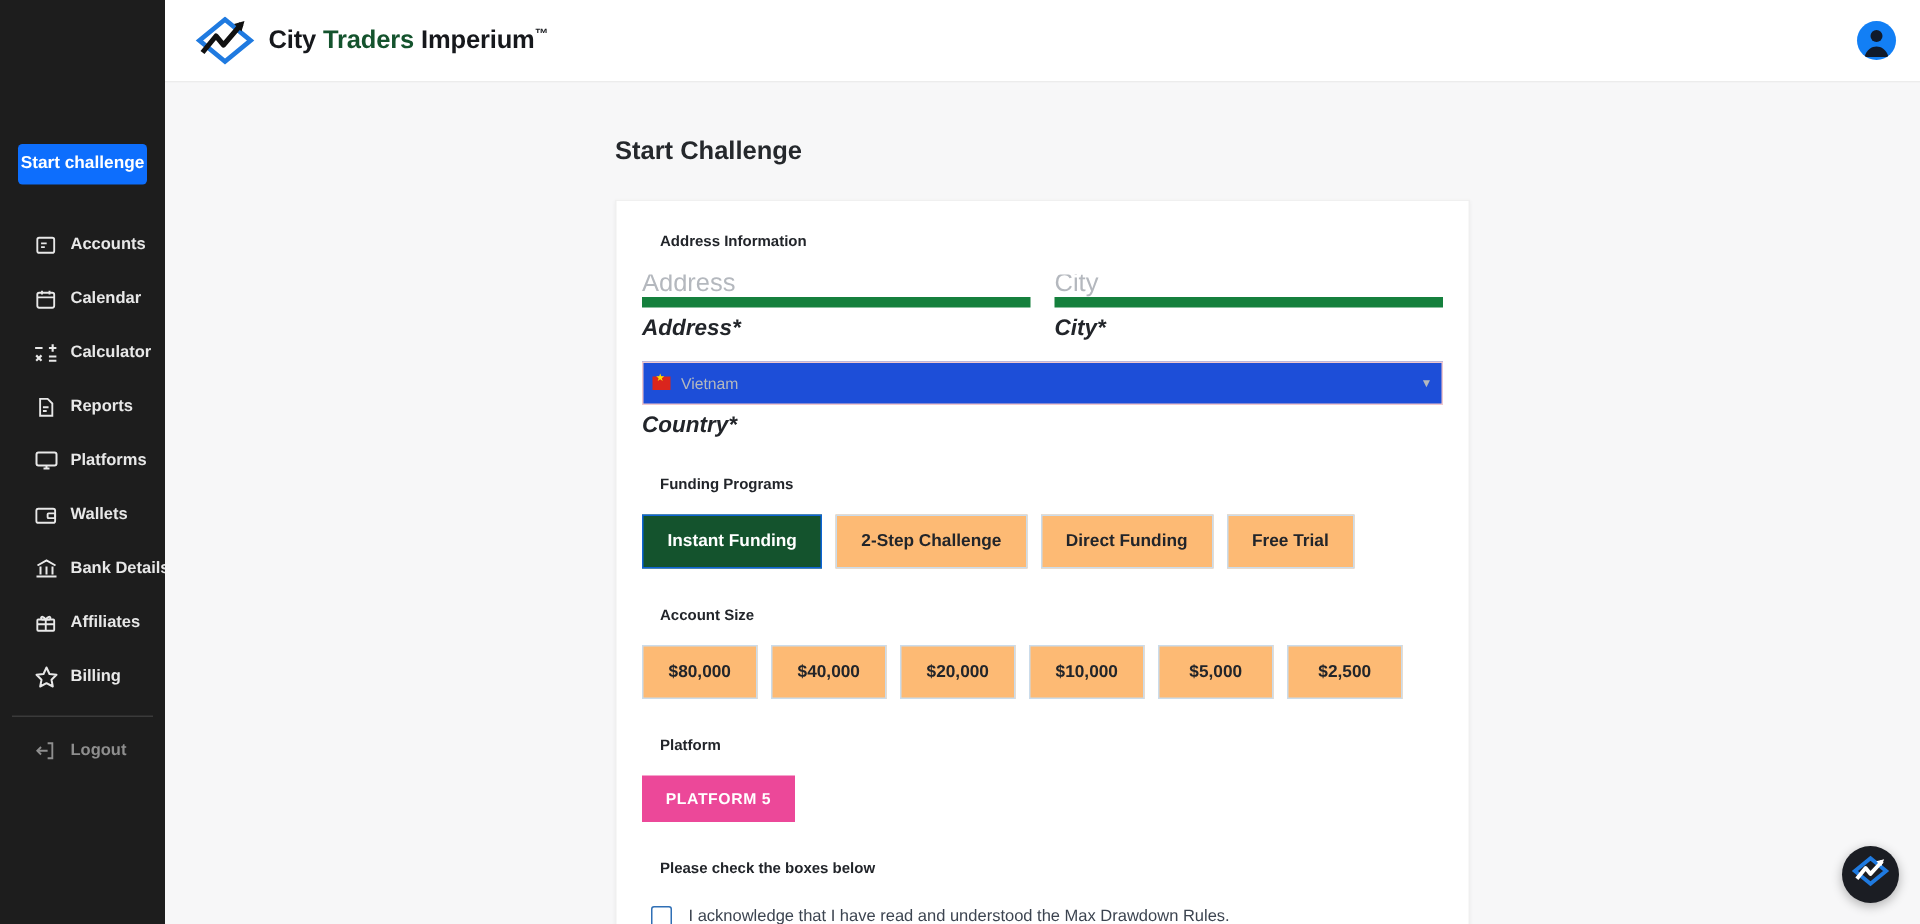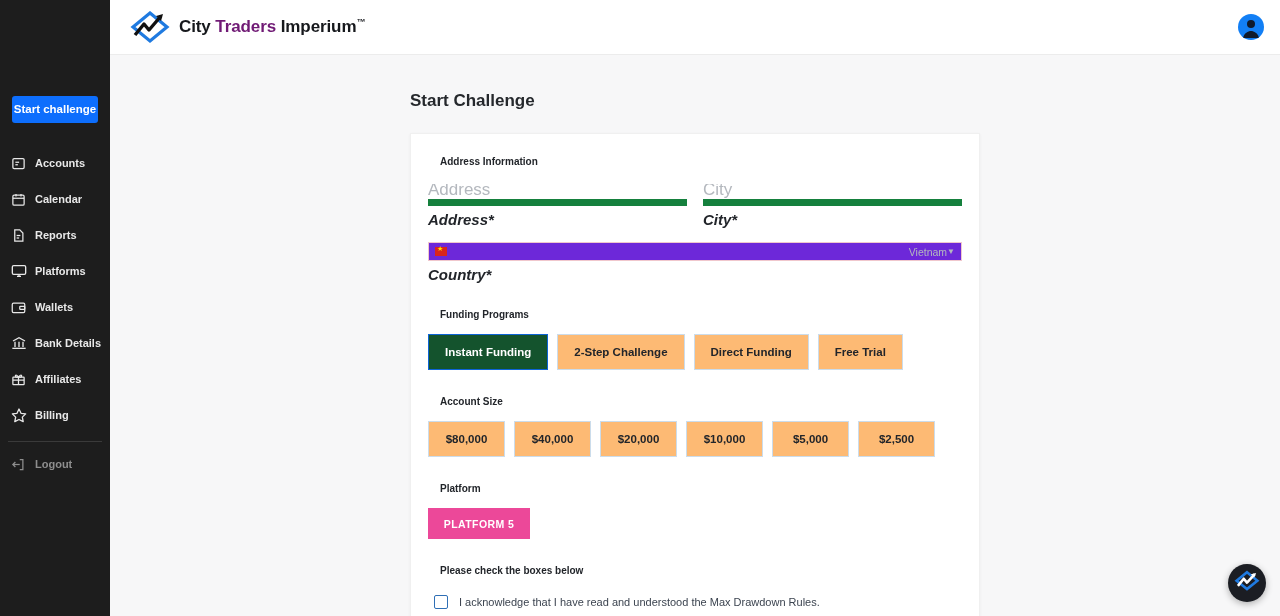--- a/index.html
+++ b/index.html
@@ -28,21 +28,21 @@
     border: none; border-radius: 3px;
     font-size: 11.5px; font-weight: bold;
     font-family: "Liberation Sans", sans-serif;
     line-height: 27px; text-align: center;
     cursor: pointer;
   }
   .nav-item {
     display: flex; align-items: center;
     gap: 8px;
     height: 36px;
-    padding-left: 10px;
+    padding-left: 22px;
     color: #e8e8e8;
     font-size: 11px;
     font-weight: bold;
     cursor: pointer;
     white-space: nowrap;
   }
   .nav-item .nav-icon {
     width: 17px; height: 17px;
     flex: 0 0 17px;
     display: flex; align-items: center; justify-content: center;
@@ -63,21 +63,21 @@
     display: flex; align-items: center;
     padding: 0 16px 0 20px;
     position: relative;
   }
   .brand { display: flex; align-items: center; gap: 9px; }
   .brand-mark { width: 40px; height: 33px; flex: 0 0 40px; }
   .brand-text {
     font-size: 17px; font-weight: bold; color: #16181c;
     letter-spacing: -0.1px;
   }
-  .brand-text .blue { color: #701a75; }
+  .brand-text .blue { color: #14532d; }
   .brand-text .tm { font-size: 9px; vertical-align: super; font-weight: bold; }
   .avatar {
     position: absolute; right: 16px; top: 50%;
     transform: translateY(-50%);
     width: 26px; height: 26px; border-radius: 50%;
     background: #127ff5;
     display: flex; align-items: center; justify-content: center;
     cursor: pointer; overflow: hidden;
   }
 
@@ -116,27 +116,26 @@
     font-family: Liberation Sans, sans-serif;
     outline: none; padding: 0 0 3px 0;
   }
   .under-input::placeholder { color: #b4b8be; }
   .field-label {
     margin-top: 5px;
     font-size: 15px; font-weight: bold; color: #22252a; font-style: italic;
   }
   .select-wrap {
     position: relative;
-    width: 100%; height: 19px;
+    width: 100%; height: 29px;
     border: 1px solid #f0c7cd;
-    background: #6d28d9;
+    background: #1d4ed8;
     display: flex; align-items: center;
     padding: 0 6px;
     cursor: pointer;
-    text-align: right;
   }
   .flag {
     width: 12px; height: 9px; flex: 0 0 12px;
     background: #da251d; margin-right: 7px;
     position: relative; display: inline-block;
   }
   .flag::after {
     content: "★"; position: absolute;
     left: 2px; top: -3px;
     font-size: 7px; color: #ffde00; line-height: 9px;
@@ -220,20 +219,34 @@
         <svg width="15" height="15" viewBox="0 0 24 24" fill="none" stroke="#e8e8e8" stroke-width="2">
           <rect x="3" y="5" width="18" height="16" rx="2"></rect>
             <line x1="3" y1="10" x2="21" y2="10"></line>
             <line x1="8" y1="3" x2="8" y2="7"></line>
             <line x1="16" y1="3" x2="16" y2="7"></line>
         </svg>
       </span>
       <span>Calendar</span>
     </div>
 
+    <div class="nav-item">
+      <span class="nav-icon">
+        <svg width="17" height="17" viewBox="0 0 24 24" fill="none" stroke="#e8e8e8" stroke-width="2">
+          <line x1="2" y1="7" x2="9" y2="7"></line>
+          <line x1="15" y1="7" x2="22" y2="7"></line>
+            <line x1="18.5" y1="3.5" x2="18.5" y2="10.5"></line>
+          <line x1="3" y1="14" x2="8" y2="19"></line>
+            <line x1="8" y1="14" x2="3" y2="19"></line>
+          <line x1="15" y1="15" x2="22" y2="15"></line>
+            <line x1="15" y1="19" x2="22" y2="19"></line>
+        </svg>
+      </span>
+      <span>Calculator</span>
+    </div>
 
     <div class="nav-item">
       <span class="nav-icon">
         <svg width="15" height="15" viewBox="0 0 24 24" fill="none" stroke="#e8e8e8" stroke-width="2">
           <path d="M6 3h8l5 5v13a0 0 0 0 1 0 0H6z"></path>
             <line x1="9" y1="12" x2="15" y2="12"></line>
             <line x1="9" y1="16" x2="13" y2="16"></line>
         </svg>
       </span>
       <span>Reports</span>

